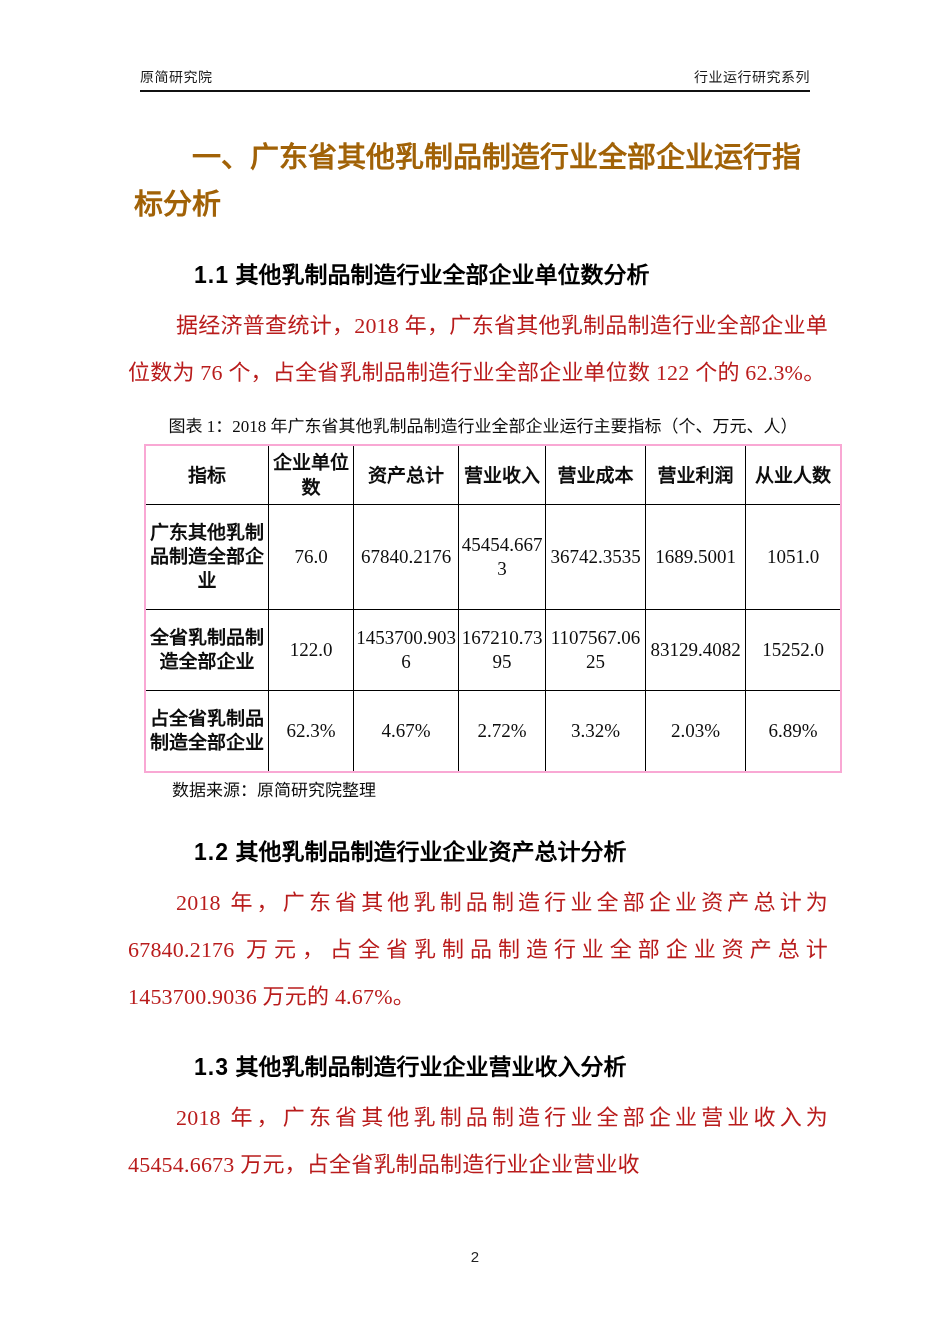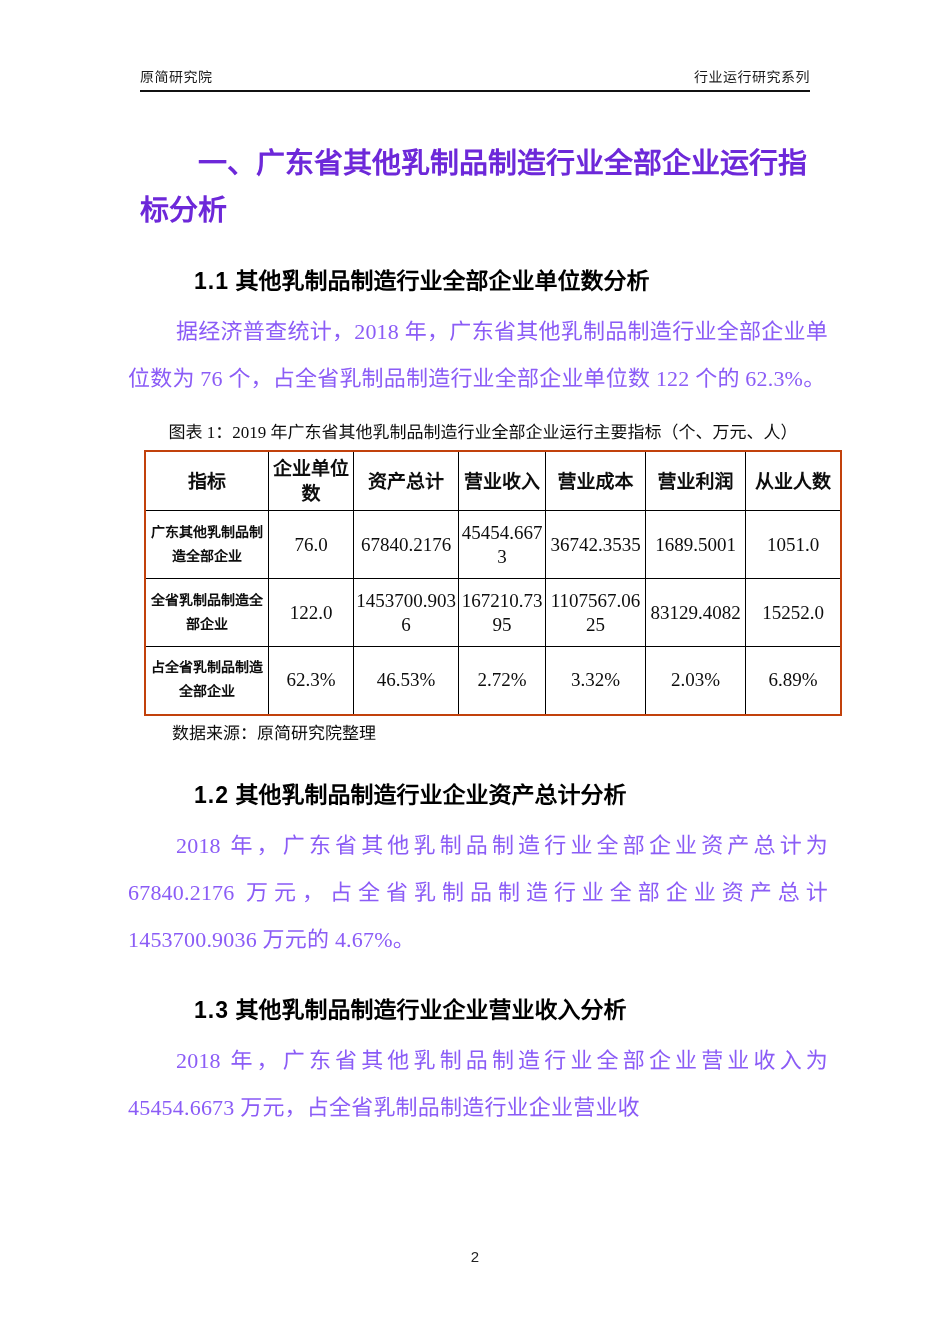--- a/index.html
+++ b/index.html
@@ -47,45 +47,45 @@
     left: 128px;
     top: 128px;
     width: 700px;
   }
 
   h1.doc-h1 {
     font-family: "Liberation Sans", "DejaVu Sans", sans-serif;
     font-weight: bold;
     font-size: 29px;
     line-height: 47px;
-    margin: 12px;
+    margin: 6px;
     text-indent: 58px;
     letter-spacing: 0px;
-    color: #6d28d9;
+    color: #a16207;
   }
 
   h2.doc-h2 {
     font-family: "Liberation Sans", "DejaVu Sans", sans-serif;
     font-weight: bold;
     font-size: 23px;
     line-height: 34px;
     margin: 30px 0 0 0;
     text-indent: 66px;
     color: #000;
   }
   h2.doc-h2 .num { letter-spacing: 1px; }
 
   p.body-text {
     font-family: "Liberation Serif", "DejaVu Serif", serif;
     font-size: 22px;
     line-height: 47px;
     margin: 10px 0 0 0;
     text-indent: 48px;
     text-align: justify;
-    color: #8b5cf6;
+    color: #b91c1c;
     letter-spacing: 0.2px;
   }
 
   
   .fig-caption {
     font-family: "Liberation Serif", "DejaVu Serif", serif;
     font-size: 17px;
     line-height: 26px;
     margin: 18px 0 4px 0;
     text-align: center;
@@ -96,21 +96,21 @@
 
   
   .tbl-wrap {
     margin: 2px 0 0 16px;
     width: 660px;
   }
   table.data-table {
     border-collapse: collapse;
     width: 660px;
     table-layout: fixed;
-    border: 2px solid #c2410c;
+    border: 2px solid #f9a8d4;
   }
   table.data-table td, table.data-table th {
     border: 1px solid #000;
     text-align: center;
     vertical-align: middle;
     font-family: "Liberation Serif", "DejaVu Serif", serif;
     font-size: 19px;
     line-height: 24px;
     padding: 3px 2px;
     word-break: break-all;
@@ -125,25 +125,25 @@
   }
   table.data-table th.col-indicator { width: 118px; }
   table.data-table th.col-units     { width: 80px; }
   table.data-table th.col-assets    { width: 100px; }
   table.data-table th.col-revenue   { width: 82px; text-align: center; }
   table.data-table th.col-cost      { width: 95px; }
   table.data-table th.col-profit    { width: 95px; }
   table.data-table th.col-staff     { width: 90px; }
 
   table.data-table td.rowlabel {
-    font-family: Liberation Mono, monospace;
-    font-weight: bold;
-    font-size: 14px;
+    font-family: Liberation Sans, sans-serif;
+    font-weight: bold;
+    font-size: 19px;
     line-height: 24px;
-    padding: 2px 4px;
+    padding: 16px 4px;
   }
   table.data-table tbody tr { height: 68px; }
 
   .source-note {
     font-family: Liberation Mono, monospace;
     font-size: 17px;
     line-height: 26px;
     margin: 6px 0 0 44px;
     color: #0d0d0d;
   }
@@ -174,21 +174,21 @@
 
     <h1 class="doc-h1">一、广东省其他乳制品制造行业全部企业运行指标分析</h1>
 
     <h2 class="doc-h2">
       <span class="num">1.1</span>
       <span>其他乳制品制造行业全部企业单位数分析</span>
     </h2>
 
     <p class="body-text">据经济普查统计，2018 年，广东省其他乳制品制造行业全部企业单位数为 76 个，占全省乳制品制造行业全部企业单位数 122 个的 62.3%。</p>
 
-    <div class="fig-caption">图表 1：2019 年广东省其他乳制品制造行业全部企业运行主要指标（个、万元、人）</div>
+    <div class="fig-caption">图表 1：2018 年广东省其他乳制品制造行业全部企业运行主要指标（个、万元、人）</div>
 
     <div class="tbl-wrap">
       <table class="data-table">
         <thead>
           <tr>
             <th class="col-indicator">指标</th>
             <th class="col-units">企业单位数</th>
             <th class="col-assets">资产总计</th>
             <th class="col-revenue">营业收入</th>
             <th class="col-cost">营业成本</th>
@@ -211,21 +211,21 @@
             <td>122.0</td>
             <td>1453700.9036</td>
             <td>167210.7395</td>
             <td>1107567.0625</td>
             <td>83129.4082</td>
             <td>15252.0</td>
           </tr>
           <tr>
             <td class="rowlabel">占全省乳制品制造全部企业</td>
             <td>62.3%</td>
-            <td>46.53%</td>
+            <td>4.67%</td>
             <td>2.72%</td>
             <td>3.32%</td>
             <td>2.03%</td>
             <td>6.89%</td>
           </tr>
         </tbody>
       </table>
     </div>
 
     <div class="source-note">数据来源：原简研究院整理</div>

